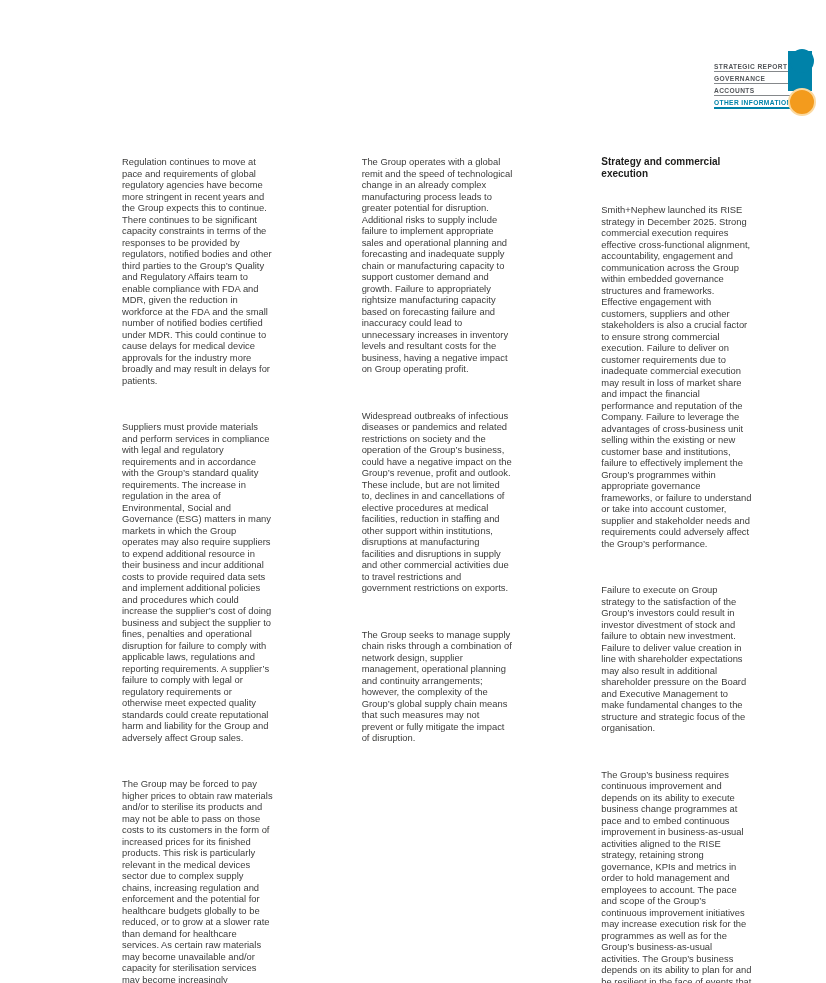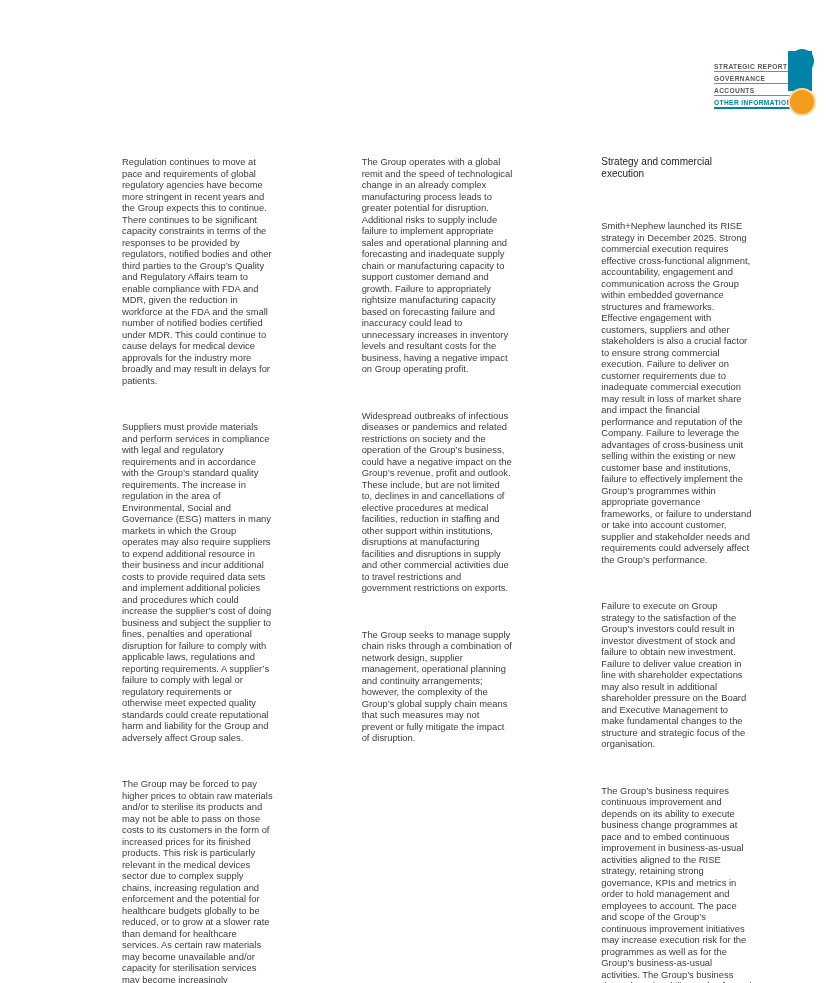--- a/index.html
+++ b/index.html
@@ -44,22 +44,22 @@
   .content {
     position: absolute; left: 62px; top: 96px; width: 702px;
     display: grid; grid-template-columns: 1fr 1fr 1fr; column-gap: 41px;
   }
   .col { min-width: 0; }
   .col p {
     font-size: 9.4px; line-height: 11.5px; margin-bottom: 11px;
     color: #3c3c3b; text-align: left;
   }
   .col h3 {
-    font-size: 10px; line-height: 12px; font-weight: 400;
-    color: #1d1d1b; margin-bottom: 16px;
+    font-size: 10px; line-height: 12px; font-weight: 700;
+    color: #1d1d1b; margin-bottom: 0;
   }
 
   
   .footer {
     position: absolute; left: 62px; right: 60px; top: 946px;
     display: flex; justify-content: space-between; align-items: baseline;
   }
   .footer-brand { font-size: 8.6px; color: #3c3c3b; }
   .footer-brand .b { font-weight: 700; text-decoration: underline; }
   .page-number {

